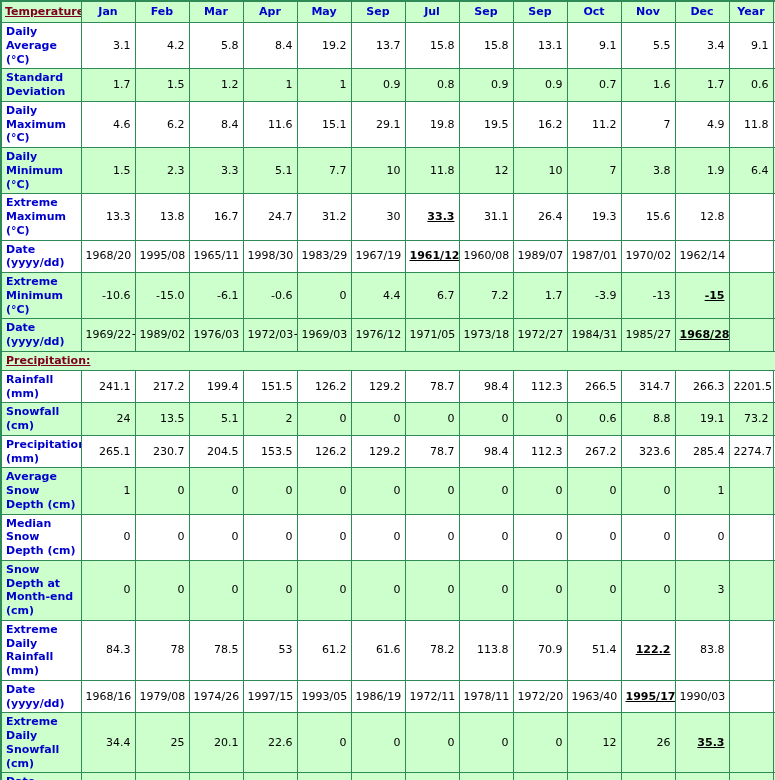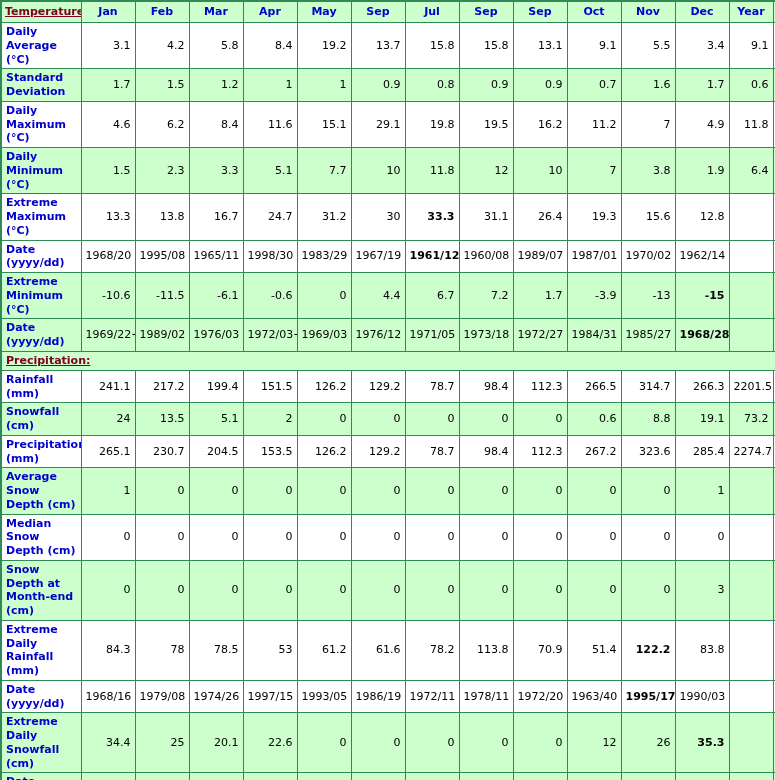--- a/index.html
+++ b/index.html
@@ -74,21 +74,21 @@
     text-align: right;
     color: #000000;
     padding-right: 4px;
   }
   td.code {
     text-align: center;
     color: #000000;
   }
   tr.shade td { background: #ccffcc; }
   tr.plain td { background: #ffffff; }
-  td.bold { font-weight: bold; }
+  td.bold { font-weight: bold; text-decoration: underline; }
   tr.thick-bottom td { border-bottom: 2px solid #2e8b57; }
 </style>
 </head>
 <body>
 
 <table id="climate-table">
   <colgroup>
     <col class="c-label">
     <col class="c-month">
       <col class="c-month">
@@ -221,21 +221,21 @@
         <td class="data">1989/07</td>
         <td class="data">1987/01</td>
         <td class="data">1970/02</td>
         <td class="data">1962/14</td>
         <td class="data"></td>
         <td class="code"></td>
       </tr>
       <tr class="shade">
         <td class="row-label">Extreme Minimum (°C)</td>
         <td class="data">-10.6</td>
-        <td class="data">-11.5</td>
+        <td class="data">-15.0</td>
         <td class="data">-6.1</td>
         <td class="data">-0.6</td>
         <td class="data">0</td>
         <td class="data">4.4</td>
         <td class="data">6.7</td>
         <td class="data">7.2</td>
         <td class="data">1.7</td>
         <td class="data">-3.9</td>
         <td class="data">-13</td>
         <td class="data bold">-15</td>

